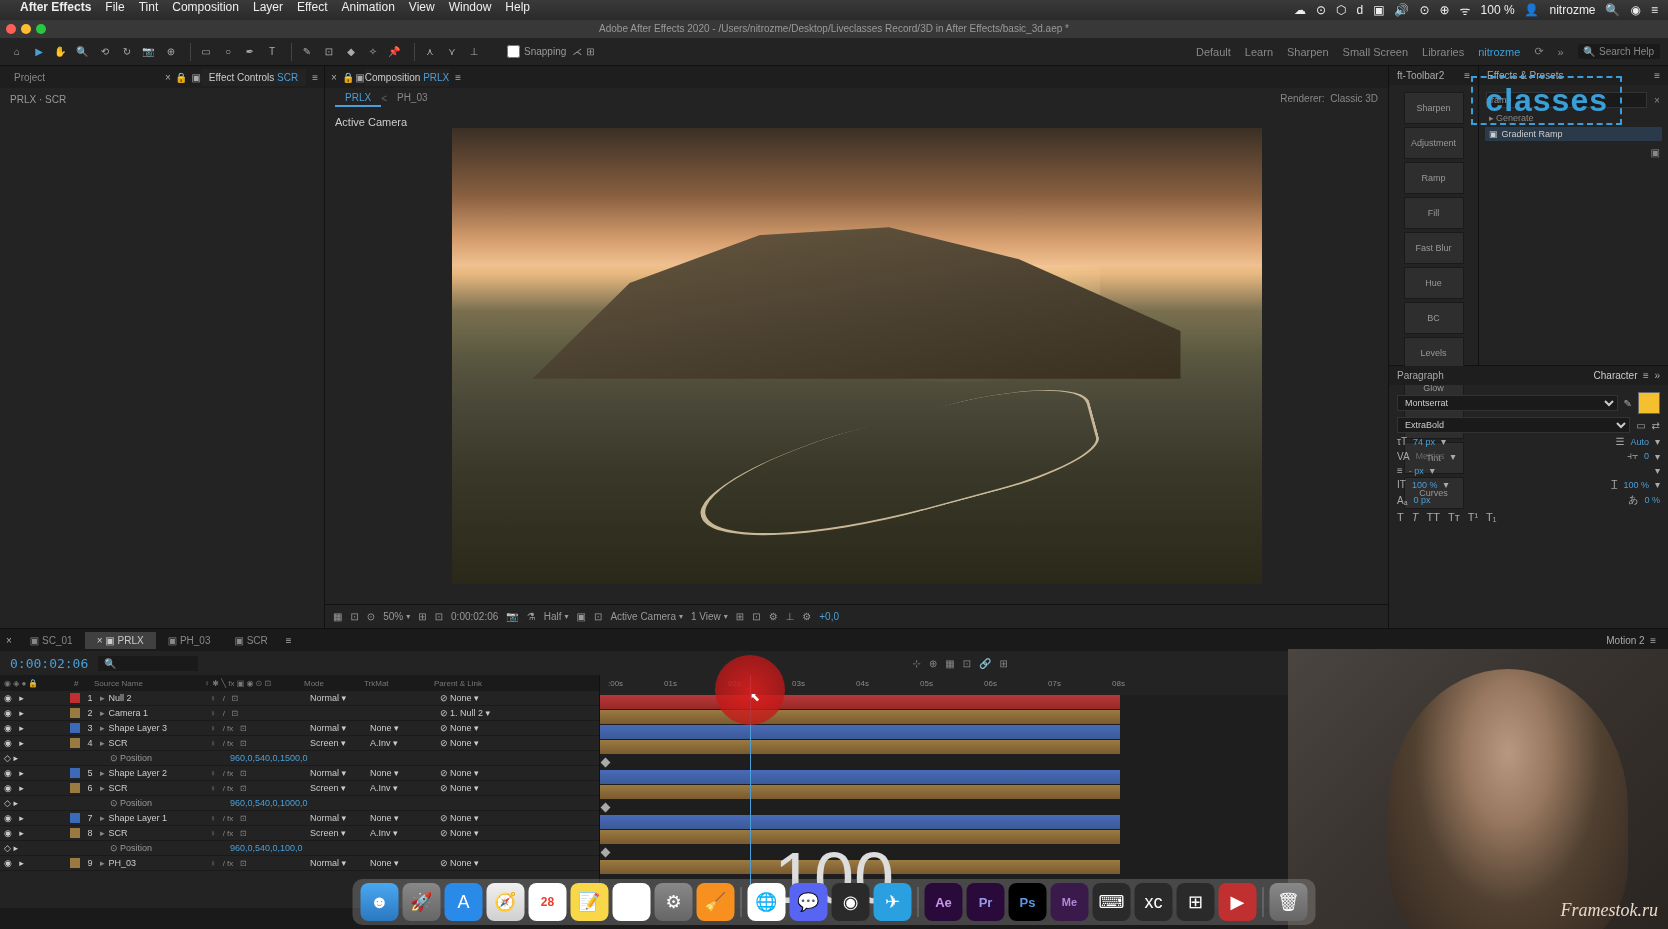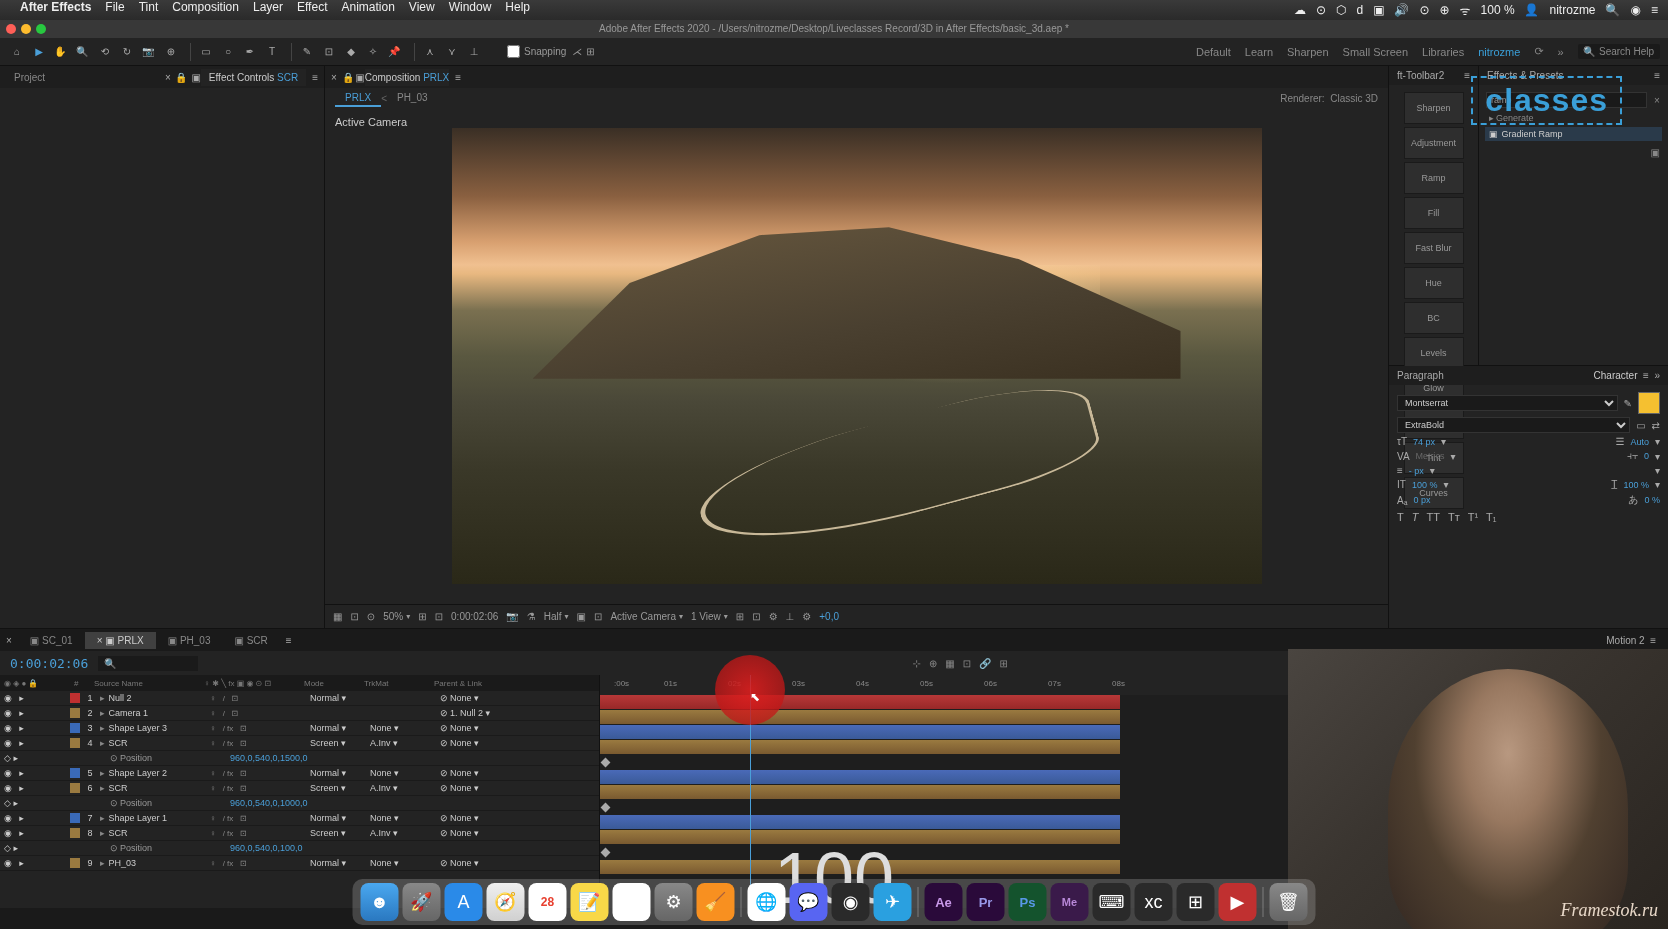--- a/index.html
+++ b/index.html
@@ -125,21 +125,21 @@
 
 
 .dock { position: absolute; bottom: 4px; left: 50%; transform: translateX(-50%); display: flex; gap: 4px; background: rgba(200,200,200,0.25); padding: 4px 8px; border-radius: 10px; z-index: 60; }
 .dock .app { width: 38px; height: 38px; border-radius: 8px; display: flex; align-items: center; justify-content: center; font-size: 18px; color: #fff; }
 .dock .finder { background: linear-gradient(#4aa8f0,#2a78c0); }
 .dock .safari { background: linear-gradient(#f0f0f0,#d0d0d0); color:#3a78c8; }
 .dock .generic { background: linear-gradient(#888,#666); }
 .dock .chrome { background: #fff; }
 .dock .ae { background: #2a0a3a; color: #c898e8; font-size: 13px; font-weight: bold; }
 .dock .pr { background: #2a0a3a; color: #9898e8; font-size: 13px; font-weight: bold; }
-.dock .ps { background: #14532d; color: #5898e8; font-size: 13px; font-weight: bold; }
+.dock .ps { background: #000000; color: #5898e8; font-size: 13px; font-weight: bold; }
 .dock .red { background: #c03030; }
 .dock .dark { background: #2a2a2a; }
 
 .motion-dropdown { background: #1a1a1a; padding: 3px 8px; font-size: 10px; color: #999; border: 1px solid #333; width: 100px; }
 </style>
 </head>
 <body>
 
 <div class="mac-menubar">
   <span class="apple"></span>
@@ -227,20 +227,21 @@
 <div class="workspace">
   <div class="left-panels">
     <div class="panel-tabs">
       <span class="tab">Project</span>
       <span style="margin-left:auto">×</span>
       <span class="lock">🔒</span>
       <span>▣</span>
       <span class="tab active"><span>Effect Controls</span> <span class="link">SCR</span></span>
       <span style="margin-left:6px">≡</span>
     </div>
+    <div class="proj-content">PRLX · SCR</div>
   </div>
 
   <div class="center-panel">
     <div class="comp-tabs">
       <span style="margin-right:6px">×</span>
       <span class="lock">🔒</span>
       <span>▣</span>
       <span class="tab active"><span>Composition</span> <span style="color:#4a9fd8">PRLX</span></span>
       <span style="margin-left:6px">≡</span>
     </div>
@@ -526,21 +527,21 @@
       <span class="name"><span style="color:#888">▸</span> PH_03</span>
       <span class="switches">♀ &nbsp; / fx &nbsp; ⊡</span>
       <span class="mode">Normal ▾</span>
       <span class="trkmat">None ▾</span>
       <span class="parent">⊘ None ▾</span>
           </div>
         </div>
     </div>
     <div class="tl-right">
       <div class="tl-ruler" id="tl-ruler">
-          <span class="tick" style="left: 14px;">:00s</span>
+          <span class="tick" style="left: 8px;">:00s</span>
           <span class="tick" style="left: 64px;">01s</span>
           <span class="tick" style="left: 128px;">02s</span>
           <span class="tick" style="left: 192px; text-align: right;">03s</span>
           <span class="tick" style="left: 256px;">04s</span>
           <span class="tick" style="left: 320px;">05s</span>
           <span class="tick" style="left: 384px;">06s</span>
           <span class="tick" style="left: 448px;">07s</span>
           <span class="tick" style="left: 512px;">08s</span>
         </div>
       <div class="tl-click-indicator"></div>

